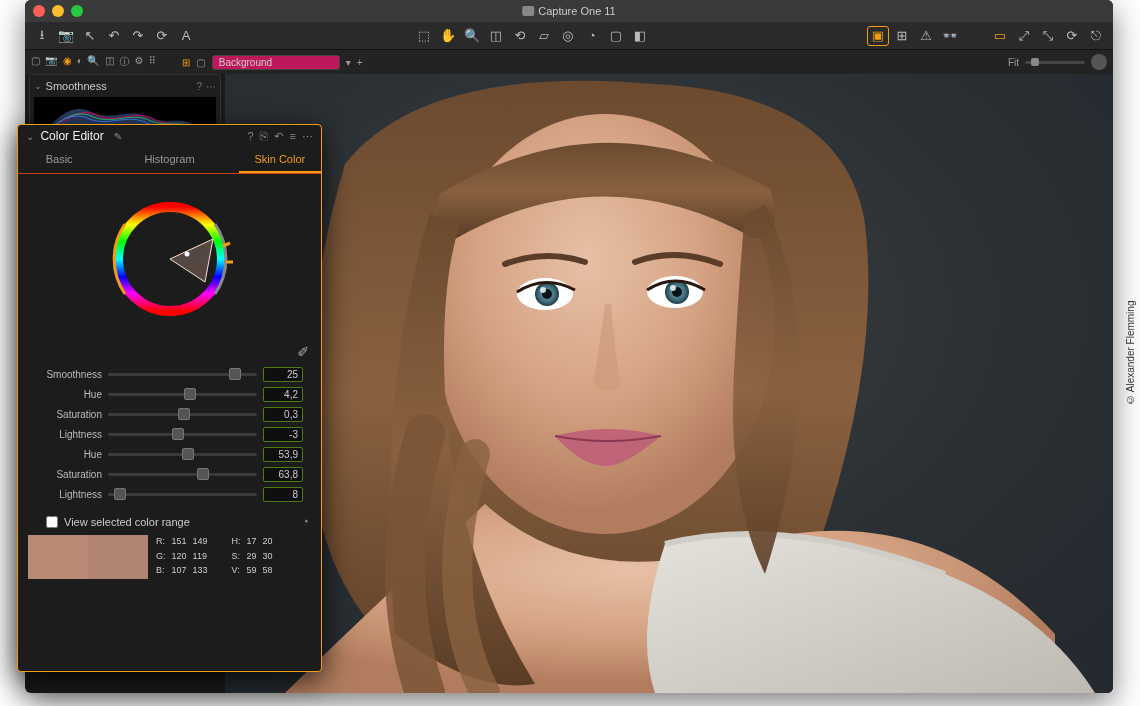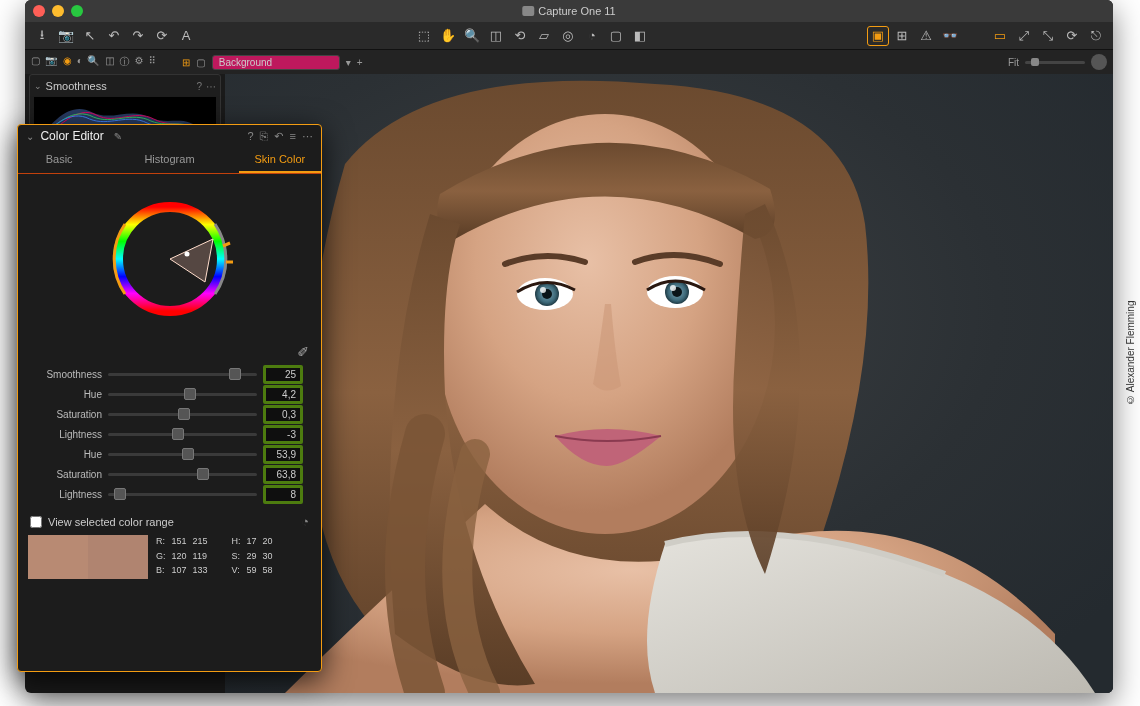--- a/index.html
+++ b/index.html
@@ -58,24 +58,24 @@
   .wheel-area { height:170px; display:flex; align-items:center; justify-content:center; position:relative;}
   .wheel-area svg { width:150px; height:150px;}
   .picker-row { display:flex; justify-content:flex-end; padding:0 12px 4px;}
   .picker-ico { font-size:14px; color:#aaa;}
 
   .sliders { padding:0 18px; }
   .srow { display:flex; align-items:center; height:20px; gap:6px;}
   .srow .lbl { width:66px; text-align:right; font-size:10px; color:#bbb;}
   .srow .track { flex:1; height:3px; background:#3a3a3a; position:relative; border-radius:2px;}
   .srow .thumb { position:absolute; top:-5px; width:12px; height:12px; background:#555; border:1px solid #777; border-radius:2px;}
-  .srow .val { width:40px; text-align:right; font-size:10px; background:#0f0f0f; border:3px solid #4d7c0f; padding:1px 4px; border-radius:2px;}
+  .srow .val { width:40px; text-align:right; font-size:10px; background:#0f0f0f; border:1px solid #4d7c0f; padding:1px 4px; border-radius:2px;}
   .section-lbl { font-size:10px; color:#777; padding:6px 0 2px 76px;}
 
-  .view-range { display:flex; align-items:center; gap:6px; padding:10px 12px 6px;}
+  .view-range { display:flex; align-items:center; gap:6px; padding:10px 12px 6px;margin-left:16px;}
   .view-range input { width:12px; height:12px; accent-color:#666;}
   .view-range .mask-ico { margin-left:auto; font-size:13px; color:#888;}
 
   .swatches { display:flex; padding:0 10px 8px; gap:0; align-items:stretch;}
   .sw { width:60px; height:44px; background:#b88a73;}
   .sw:nth-child(2){ background:#b08470;}
   .readout { margin-left:8px; font-size:9px; color:#ccc; line-height:1.35; display:grid; grid-template-columns:auto auto auto 12px auto auto auto; gap:0 6px;}
   .readout span { white-space:pre;}
 
   .credit { position:absolute; right:4px; top:50%; transform:translateY(-50%) rotate(180deg); writing-mode:vertical-rl; font-size:10px; color:#333;}
@@ -366,21 +366,21 @@
     <span>View selected color range</span>
     <span class="mask-ico">◔</span>
   </div>
 
   <div class="swatches">
     <div class="sw" style="background:#b88a73"></div>
     <div class="sw" style="background:#b08470"></div>
     <div class="readout">
       <span>R:</span>
         <span>151</span>
-        <span>215</span>
+        <span>149</span>
         <span></span>
         <span>H:</span>
         <span>17</span>
         <span>20</span>
       <span>G:</span>
         <span>120</span>
         <span>119</span>
         <span></span>
         <span>S:</span>
         <span>29</span>

